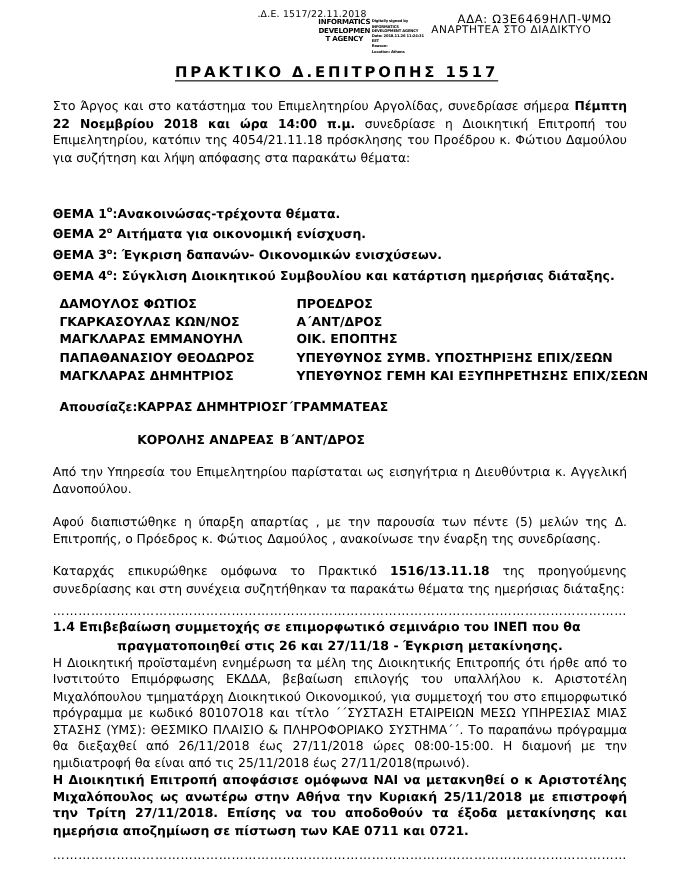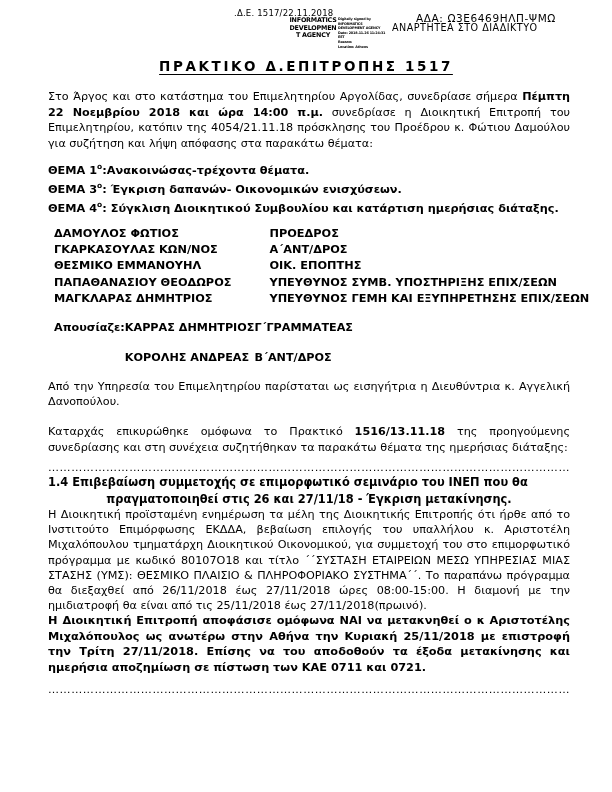--- a/index.html
+++ b/index.html
@@ -55,21 +55,21 @@
   
   .body-wrap { padding:0 42px 0 48px; }
   p.para {
     font-size:11.2px;
     line-height:15.6px;
     text-align:justify;
     margin-top:14px;
   }
   b, .b { font-weight:bold; }
 
-  .themes { margin-top:8px; }
+  .themes { margin-top:32px; }
   .themes div {
     font-size:11.3px; font-weight:bold;
     line-height:15.2px; white-space:nowrap;
   }
   .themes sup { font-size:7.5px; vertical-align:super; font-weight:bold; }
 
   .intro-members { font-size:11px; margin-top:17px; }
 
   table.members {
     border-collapse:collapse;
@@ -146,37 +146,38 @@
   <div class="doc-title">
     <u>ΠΡΑΚΤΙΚΟ Δ.ΕΠΙΤΡΟΠΗΣ 1517</u>
   </div>
 
   <div class="body-wrap">
 
     <p class="para"><span>Στο Άργος και στο κατάστημα του Επιμελητηρίου Αργολίδας, συνεδρίασε σήμερα </span><b>Πέμπτη  22 Νοεμβρίου 2018 και ώρα 14:00 π.μ.</b><span> συνεδρίασε η Διοικητική Επιτροπή του Επιμελητηρίου, κατόπιν της 4054/21.11.18 πρόσκλησης του Προέδρου κ. Φώτιου Δαμούλου για συζήτηση και λήψη απόφασης στα παρακάτω θέματα:</span></p>
 
     <div class="themes">
       <div><span>ΘΕΜΑ 1</span><sup>ο</sup><span>:Ανακοινώσας-τρέχοντα θέματα.</span></div>
+      <div><span>ΘΕΜΑ 2</span><sup>ο</sup><span> Αιτήματα για οικονομική ενίσχυση.</span></div>
       <div><span>ΘΕΜΑ 3</span><sup>ο</sup><span>: Έγκριση δαπανών- Οικονομικών ενισχύσεων.</span></div>
       <div><span>ΘΕΜΑ 4</span><sup>ο</sup><span>: Σύγκλιση Διοικητικού Συμβουλίου και κατάρτιση ημερήσιας διάταξης.</span></div>
     </div>
 
 
     <table class="members">
       <tbody>
         <tr>
           <td>ΔΑΜΟΥΛΟΣ ΦΩΤΙΟΣ</td>
           <td class="role">ΠΡΟΕΔΡΟΣ</td>
         </tr>
         <tr>
           <td>ΓΚΑΡΚΑΣΟΥΛΑΣ ΚΩΝ/ΝΟΣ</td>
           <td class="role">Α΄ΑΝΤ/ΔΡΟΣ</td>
         </tr>
         <tr>
-          <td>ΘΕΣΜΙΚΟ ΕΜΜΑΝΟΥΗΛ</td>
+          <td>ΜΑΓΚΛΑΡΑΣ ΕΜΜΑΝΟΥΗΛ</td>
           <td class="role">ΟΙΚ. ΕΠΟΠΤΗΣ</td>
         </tr>
         <tr>
           <td>ΠΑΠΑΘΑΝΑΣΙΟΥ ΘΕΟΔΩΡΟΣ</td>
           <td class="role">ΥΠΕΥΘΥΝΟΣ ΣΥΜΒ. ΥΠΟΣΤΗΡΙΞΗΣ ΕΠΙΧ/ΣΕΩΝ</td>
         </tr>
         <tr>
           <td>ΜΑΓΚΛΑΡΑΣ ΔΗΜΗΤΡΙΟΣ</td>
           <td class="role">ΥΠΕΥΘΥΝΟΣ ΓΕΜΗ ΚΑΙ ΕΞΥΠΗΡΕΤΗΣΗΣ ΕΠΙΧ/ΣΕΩΝ</td>
         </tr>
@@ -193,20 +194,21 @@
         <tr class="abs-second">
           <td class="abs-label"></td>
           <td class="abs-name abs-indent">ΚΟΡΟΛΗΣ ΑΝΔΡΕΑΣ</td>
           <td class="abs-role">Β΄ΑΝΤ/ΔΡΟΣ</td>
         </tr>
       </tbody>
     </table>
 
     <p class="para">Από την Υπηρεσία του Επιμελητηρίου παρίσταται ως εισηγήτρια η Διευθύντρια   κ. Αγγελική Δανοπούλου.</p>
 
+    <p class="para">Αφού διαπιστώθηκε η ύπαρξη απαρτίας , με την παρουσία των πέντε (5) μελών της   Δ. Επιτροπής, ο Πρόεδρος κ. Φώτιος Δαμούλος , ανακοίνωσε την έναρξη της συνεδρίασης.</p>
 
     <p class="para"><span>Καταρχάς επικυρώθηκε ομόφωνα το Πρακτικό </span><b>1516/13.11.18</b><span> της προηγούμενης συνεδρίασης και στη συνέχεια συζητήθηκαν τα παρακάτω θέματα της ημερήσιας διάταξης:</span></p>
 
     <div class="dotted">……………………………………………………………………………………………………………………………………………………………………</div>
 
     <p class="decision-title">1.4  Επιβεβαίωση  συμμετοχής  σε  επιμορφωτικό  σεμινάριο  του  ΙΝΕΠ  που  θα</p>
     <p class="decision-title no-justify">πραγματοποιηθεί στις 26 και 27/11/18 - Έγκριση μετακίνησης.</p>
 
     <p class="body-text">Η Διοικητική προϊσταμένη ενημέρωση τα μέλη της Διοικητικής Επιτροπής ότι ήρθε από το Ινστιτούτο Επιμόρφωσης ΕΚΔΔΑ, βεβαίωση επιλογής του υπαλλήλου κ. Αριστοτέλη Μιχαλόπουλου τμηματάρχη Διοικητικού Οικονομικού, για συμμετοχή του στο επιμορφωτικό πρόγραμμα με κωδικό 80107Ο18 και τίτλο ΄΄ΣΥΣΤΑΣΗ ΕΤΑΙΡΕΙΩΝ ΜΕΣΩ ΥΠΗΡΕΣΙΑΣ ΜΙΑΣ ΣΤΑΣΗΣ (ΥΜΣ): ΘΕΣΜΙΚΟ ΠΛΑΙΣΙΟ &amp; ΠΛΗΡΟΦΟΡΙΑΚΟ ΣΥΣΤΗΜΑ΄΄. Το παραπάνω πρόγραμμα θα διεξαχθεί από 26/11/2018 έως 27/11/2018 ώρες 08:00-15:00. Η διαμονή με την ημιδιατροφή θα είναι από τις 25/11/2018 έως 27/11/2018(πρωινό).</p>
 

